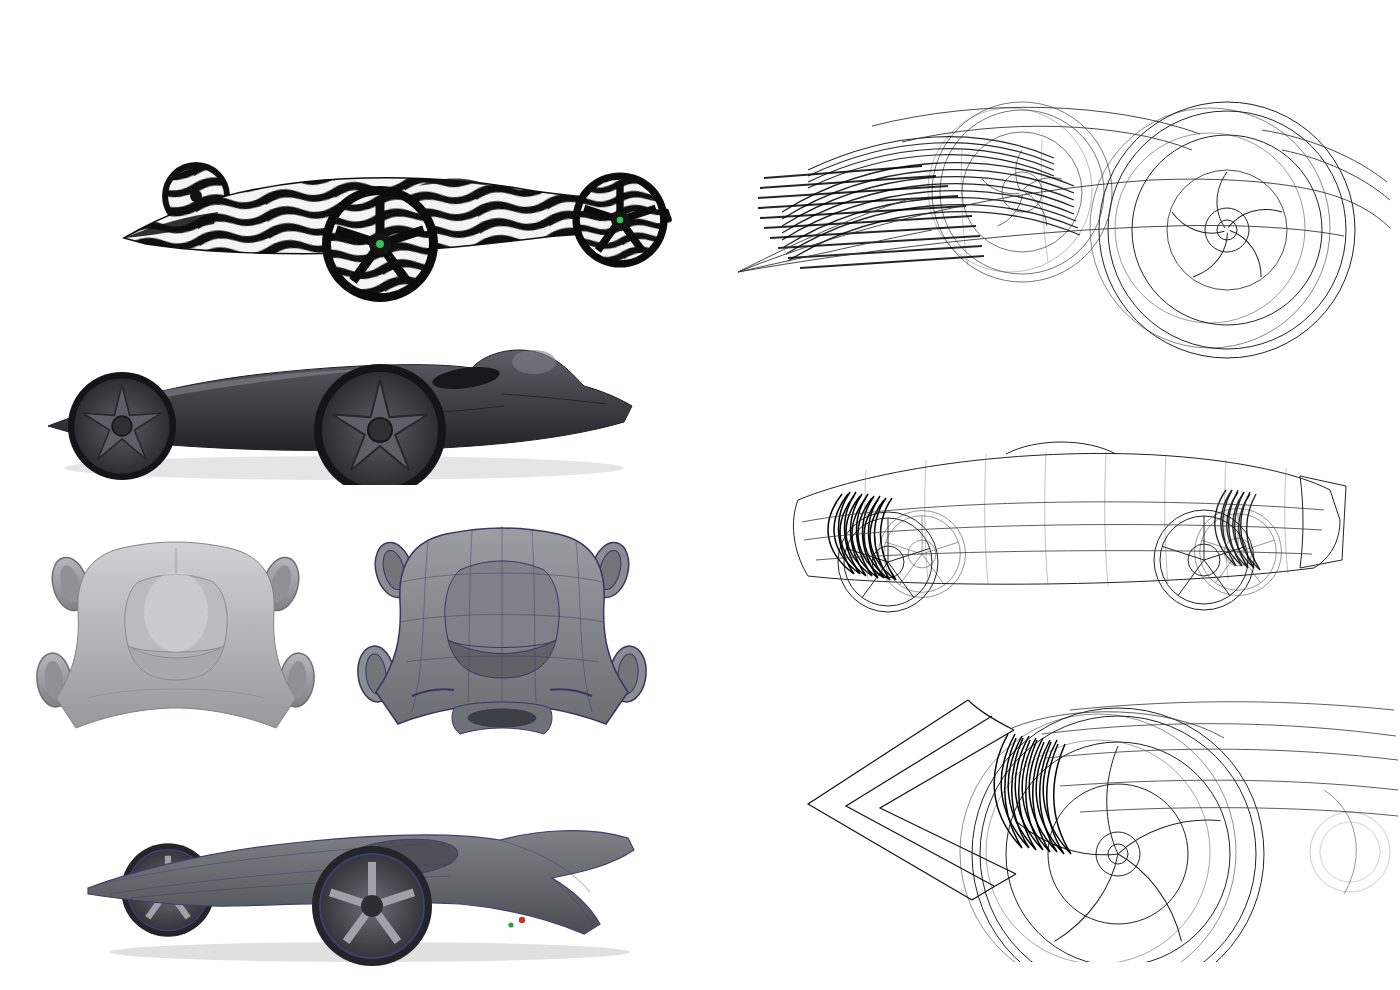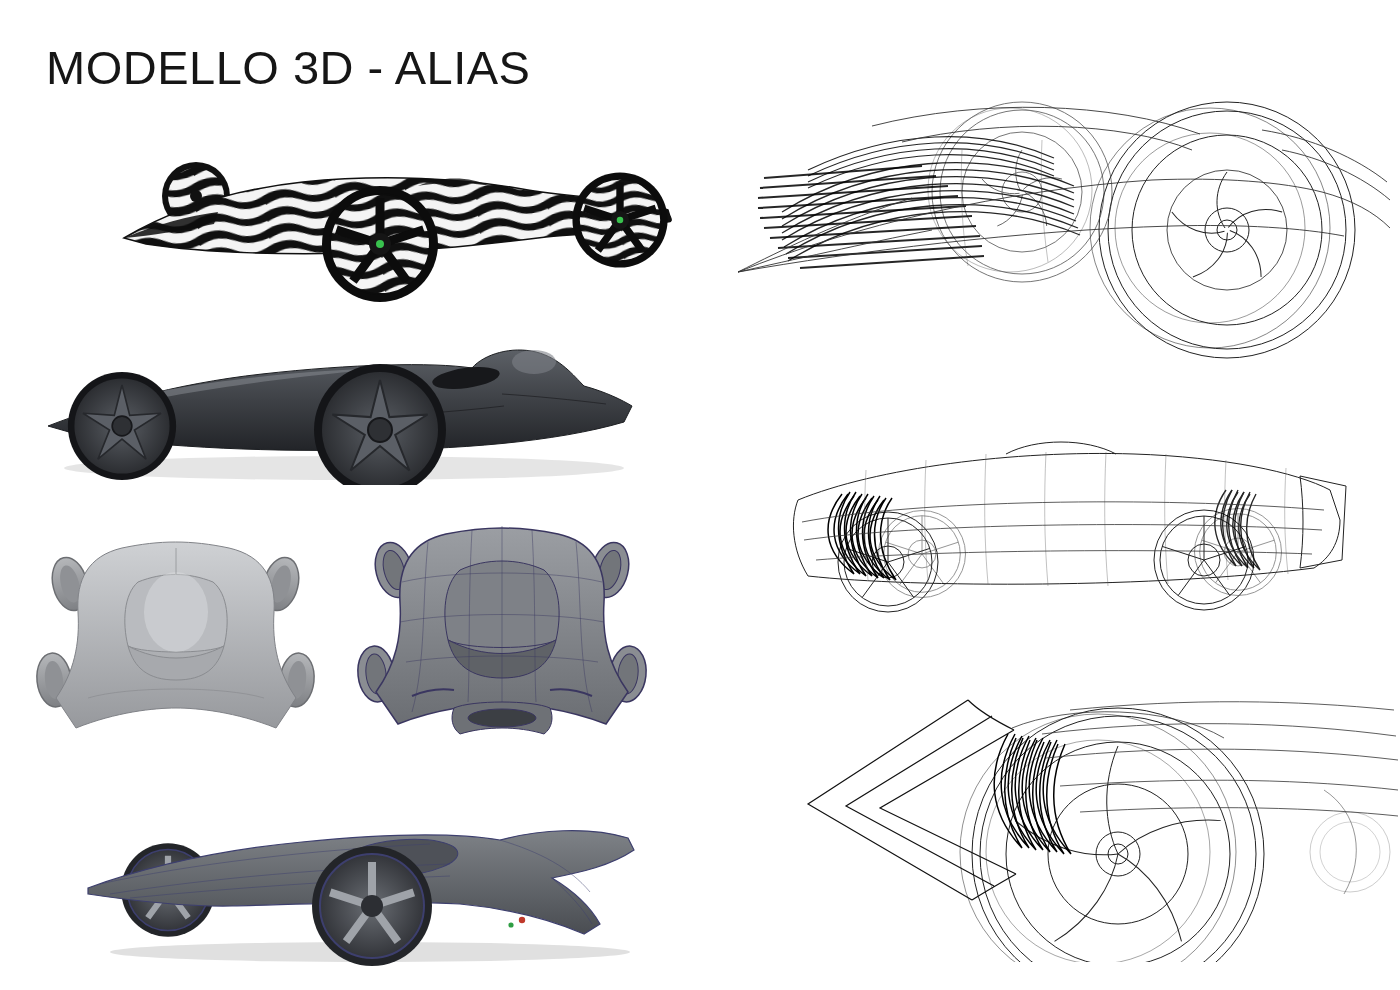--- a/index.html
+++ b/index.html
@@ -15,21 +15,20 @@
   .p-persp{left:70px;top:772px;}
   .p-wire1{left:722px;top:30px;}
   .p-wire2{left:756px;top:372px;}
   .p-wire3{left:750px;top:642px;}
 </style>
 </head>
 <body>
 
 <div class="page">
 
-  <h1 class="title">MODELLO 3D - ALIAS</h1>
 
   <figure class="panel p-zebra">
     <svg width="560" height="170" viewBox="0 0 560 170">
       <defs>
         <pattern id="zeb" width="70" height="34" patternUnits="userSpaceOnUse" patternTransform="rotate(-6)">
           <rect width="70" height="34" fill="#f4f4f4"></rect>
           <path d="M0,4 Q18,-4 35,5 T70,4 L70,13 Q52,20 35,12 T0,14 Z" fill="#101010"></path>
           <path d="M0,21 Q18,13 35,22 T70,21 L70,30 Q52,37 35,29 T0,31 Z" fill="#101010"></path>
         </pattern>
         <g id="z-wheel">

